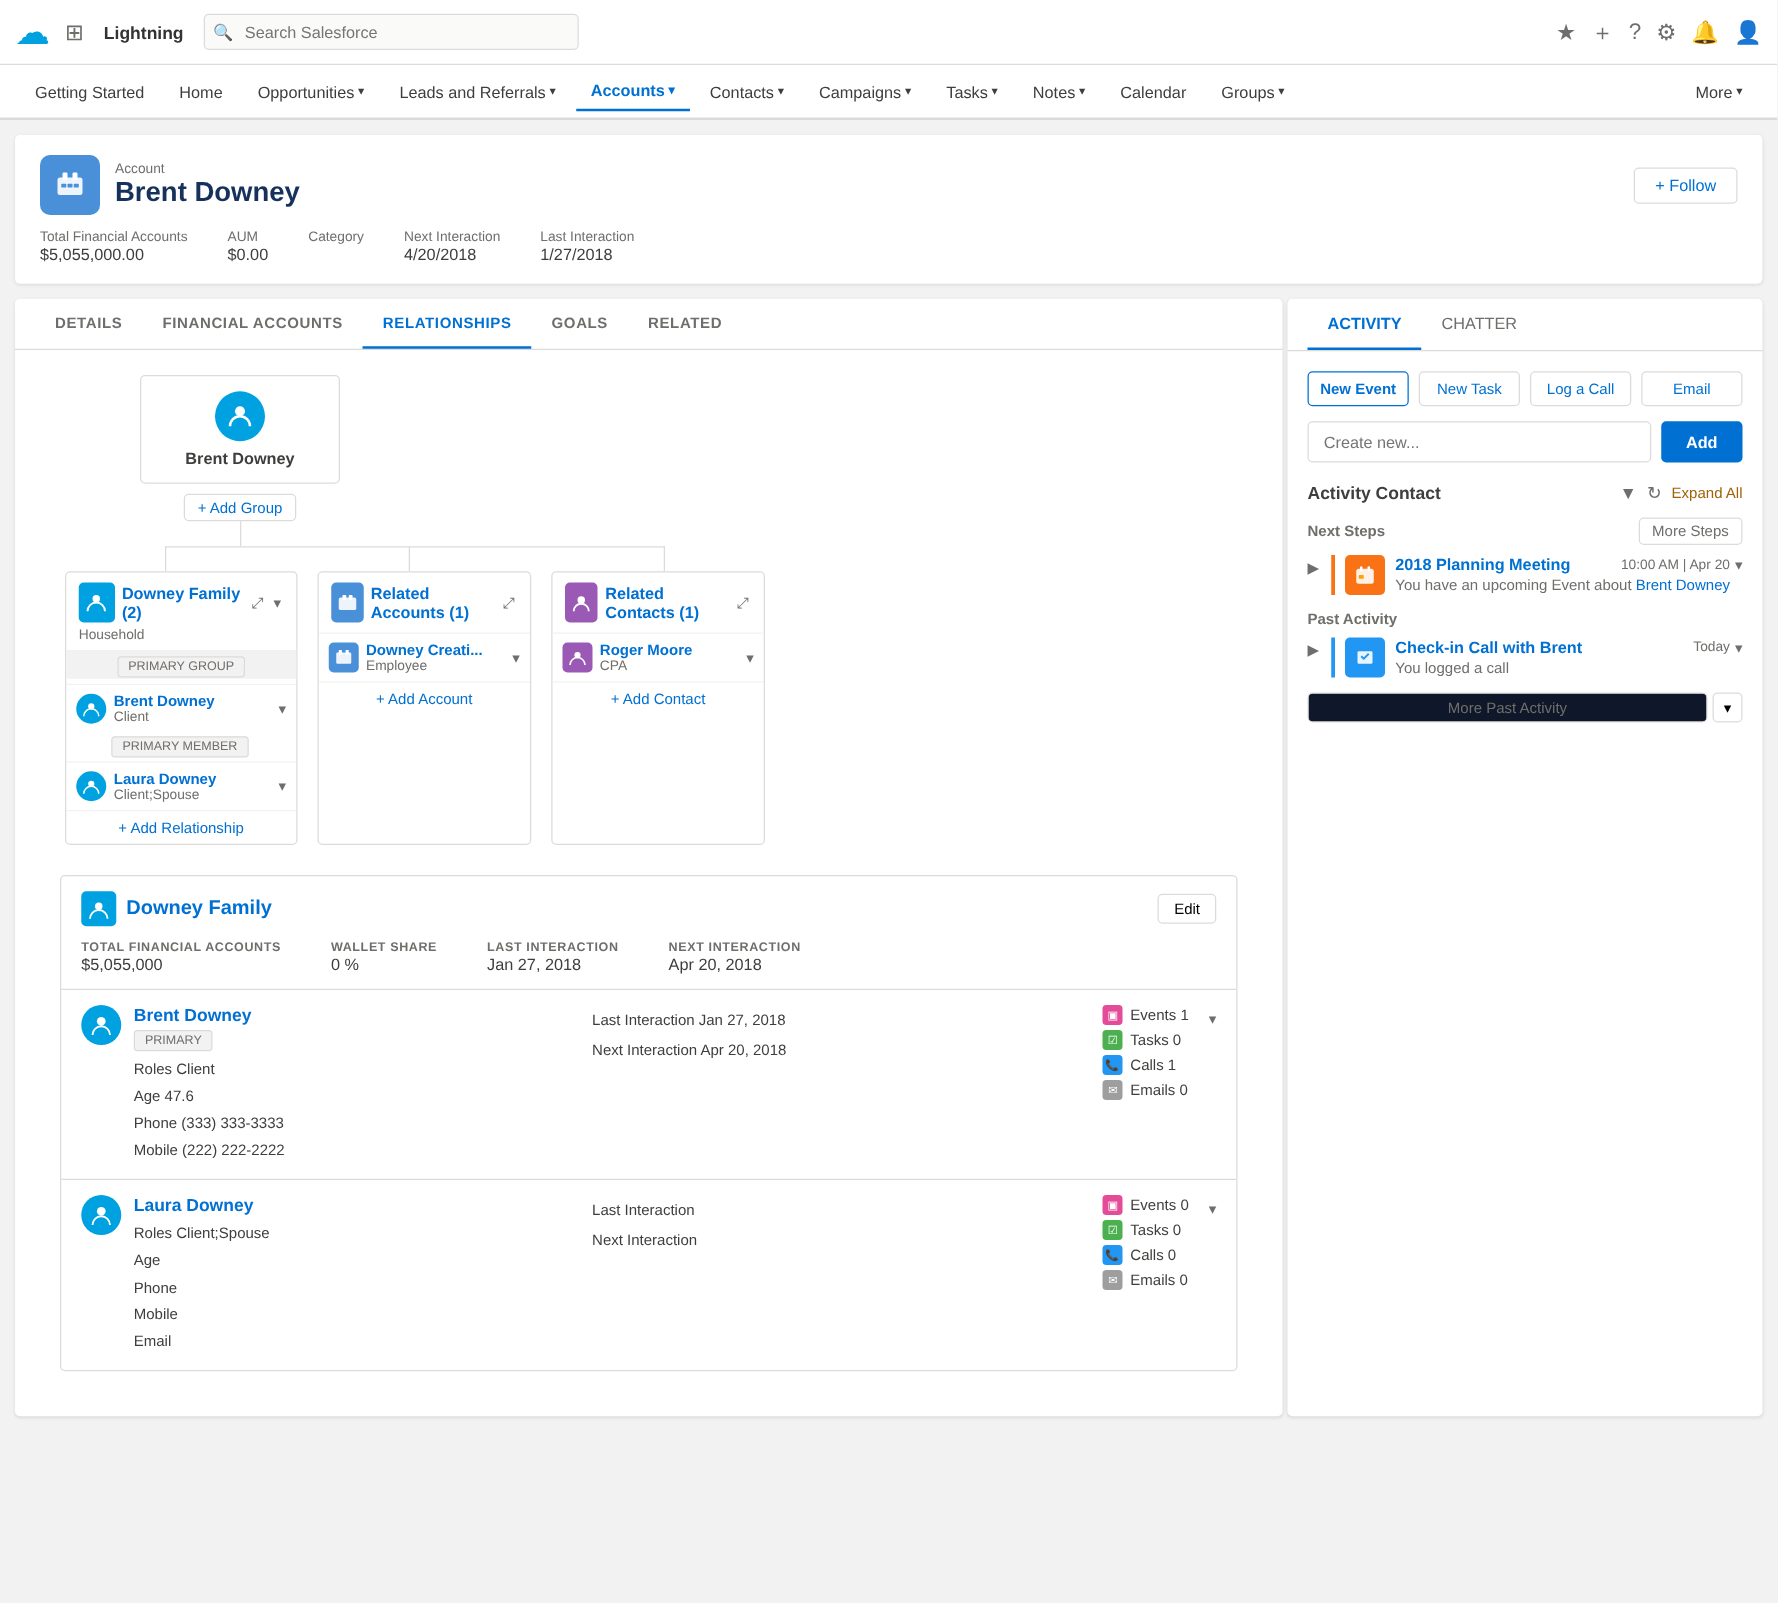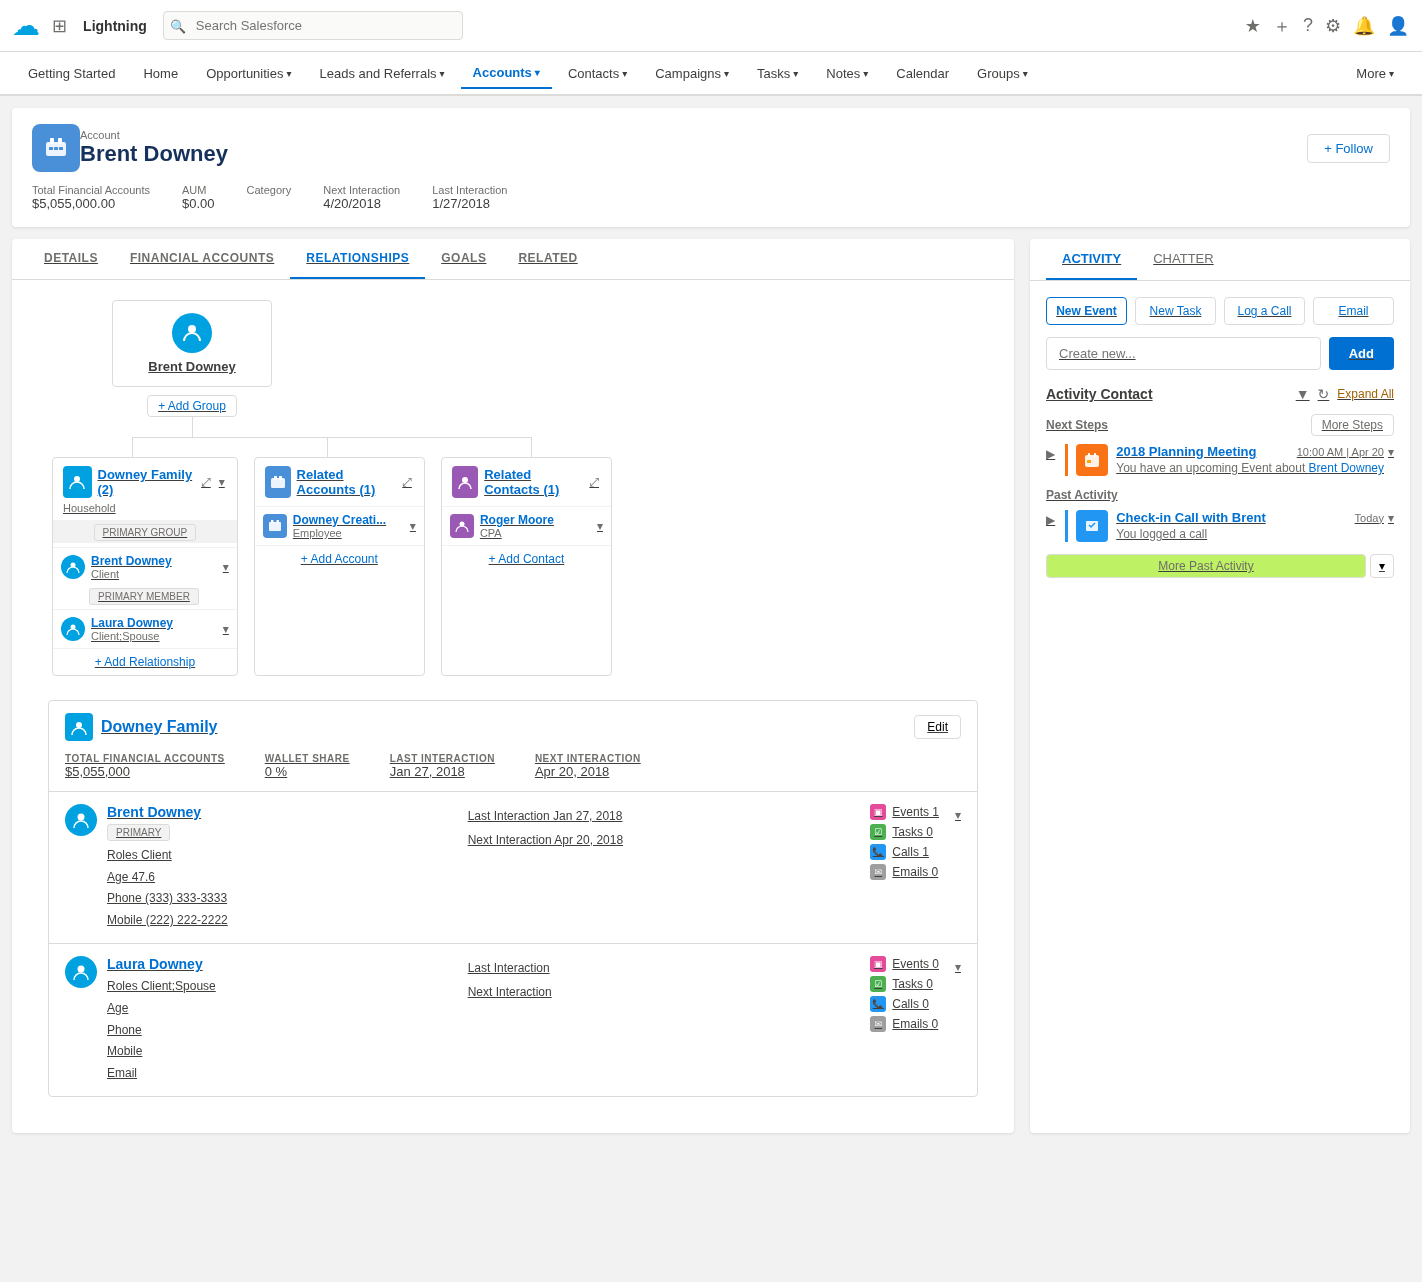--- a/index.html
+++ b/index.html
@@ -19,31 +19,31 @@
     .nav-bar { background: #fff; border-bottom: 2px solid #dddbda; display: flex; align-items: center; padding: 0 16px; height: 44px; gap: 4px; }
     .grid-icon { color: #706e6b; font-size: 18px; margin-right: 8px; cursor: pointer; }
     .nav-item { padding: 0 12px; height: 32px; display: flex; align-items: center; font-size: 13px; color: #3e3e3c; cursor: pointer; white-space: nowrap; position: relative; }
     .nav-item.active { color: #0070d2; border-bottom: 2px solid #0070d2; font-weight: 600; }
     .nav-item .chevron { font-size: 10px; margin-left: 3px; }
     .nav-more { margin-left: auto; }
 
     
     .account-header { background: #fff; margin: 12px; border-radius: 4px; padding: 16px 20px; box-shadow: 0 1px 3px rgba(0,0,0,0.1); }
     .account-header-top { display: flex; align-items: center; justify-content: space-between; margin-bottom: 12px; }
-    .account-icon-wrap { display: flex; align-items: center; }
+    .account-icon-wrap { display: flex; align-items: center; gap: 12px; }
     .account-icon { width: 48px; height: 48px; background: #4a90d9; border-radius: 8px; display: flex; align-items: center; justify-content: center; color: white; font-size: 22px; }
     .account-label { font-size: 11px; color: #706e6b; }
     .account-name { font-size: 22px; font-weight: 700; color: #16325c; }
     .follow-btn { border: 1px solid #dddbda; background: #fff; padding: 6px 16px; border-radius: 4px; font-size: 13px; cursor: pointer; color: #0070d2; display: flex; align-items: center; gap: 4px; }
     .account-meta { display: flex; gap: 32px; }
     .meta-item label { font-size: 11px; color: #706e6b; display: block; }
     .meta-item span { font-size: 13px; color: #3e3e3c; }
 
     
-    .main-content { display: flex; gap: 16px; padding: 0 12px 12px; text-decoration: underline; }
+    .main-content { display: flex; gap: 4px; padding: 0 12px 12px; }
     .left-panel { flex: 1; background: #fff; border-radius: 4px; box-shadow: 0 1px 3px rgba(0,0,0,0.1); min-width: 0; }
     .right-panel { width: 380px; background: #fff; border-radius: 4px; box-shadow: 0 1px 3px rgba(0,0,0,0.1); }
 
     
     .tabs { display: flex; border-bottom: 1px solid #dddbda; padding: 0 16px; }
     .tab { padding: 12px 16px; font-size: 12px; font-weight: 600; color: #706e6b; cursor: pointer; border-bottom: 2px solid transparent; letter-spacing: 0.5px; }
     .tab.active { color: #0070d2; border-bottom: 2px solid #0070d2; }
 
     
     .relationships-content { padding: 20px; }
@@ -118,21 +118,21 @@
     .timeline-body { flex: 1; }
     .timeline-title-row { display: flex; align-items: center; justify-content: space-between; }
     .timeline-event-name { font-size: 13px; color: #0070d2; font-weight: 600; cursor: pointer; }
     .timeline-date { font-size: 11px; color: #706e6b; }
     .timeline-desc { font-size: 12px; color: #706e6b; margin-top: 2px; }
     .timeline-desc a { color: #0070d2; text-decoration: none; }
     .left-border-orange { border-left: 3px solid #f97316; padding-left: 8px; }
     .left-border-blue { border-left: 3px solid #2196f3; padding-left: 8px; }
     .past-label { font-size: 12px; font-weight: 600; color: #706e6b; margin: 12px 0 8px; }
     .more-past-row { display: flex; gap: 4px; margin-top: 8px; }
-    .more-past-btn { flex: 1; font-size: 12px; color: #706e6b; border: 1px solid #dddbda; background: #bef264; padding: 4px 14px; border-radius: 4px; cursor: pointer; }
+    .more-past-btn { flex: 1; font-size: 12px; color: #706e6b; border: 1px solid #dddbda; background: #0f172a; padding: 4px 14px; border-radius: 4px; cursor: pointer; }
     .more-past-dropdown { border: 1px solid #dddbda; background: #fff; padding: 4px 8px; border-radius: 4px; cursor: pointer; font-size: 12px; }
   </style>
 </head>
 <body>
 
 <div class="top-bar">
   <span class="cloud-logo">☁</span>
   <span class="grid-icon">⊞</span>
   <span class="app-name">Lightning</span>
   <div class="search-bar">

